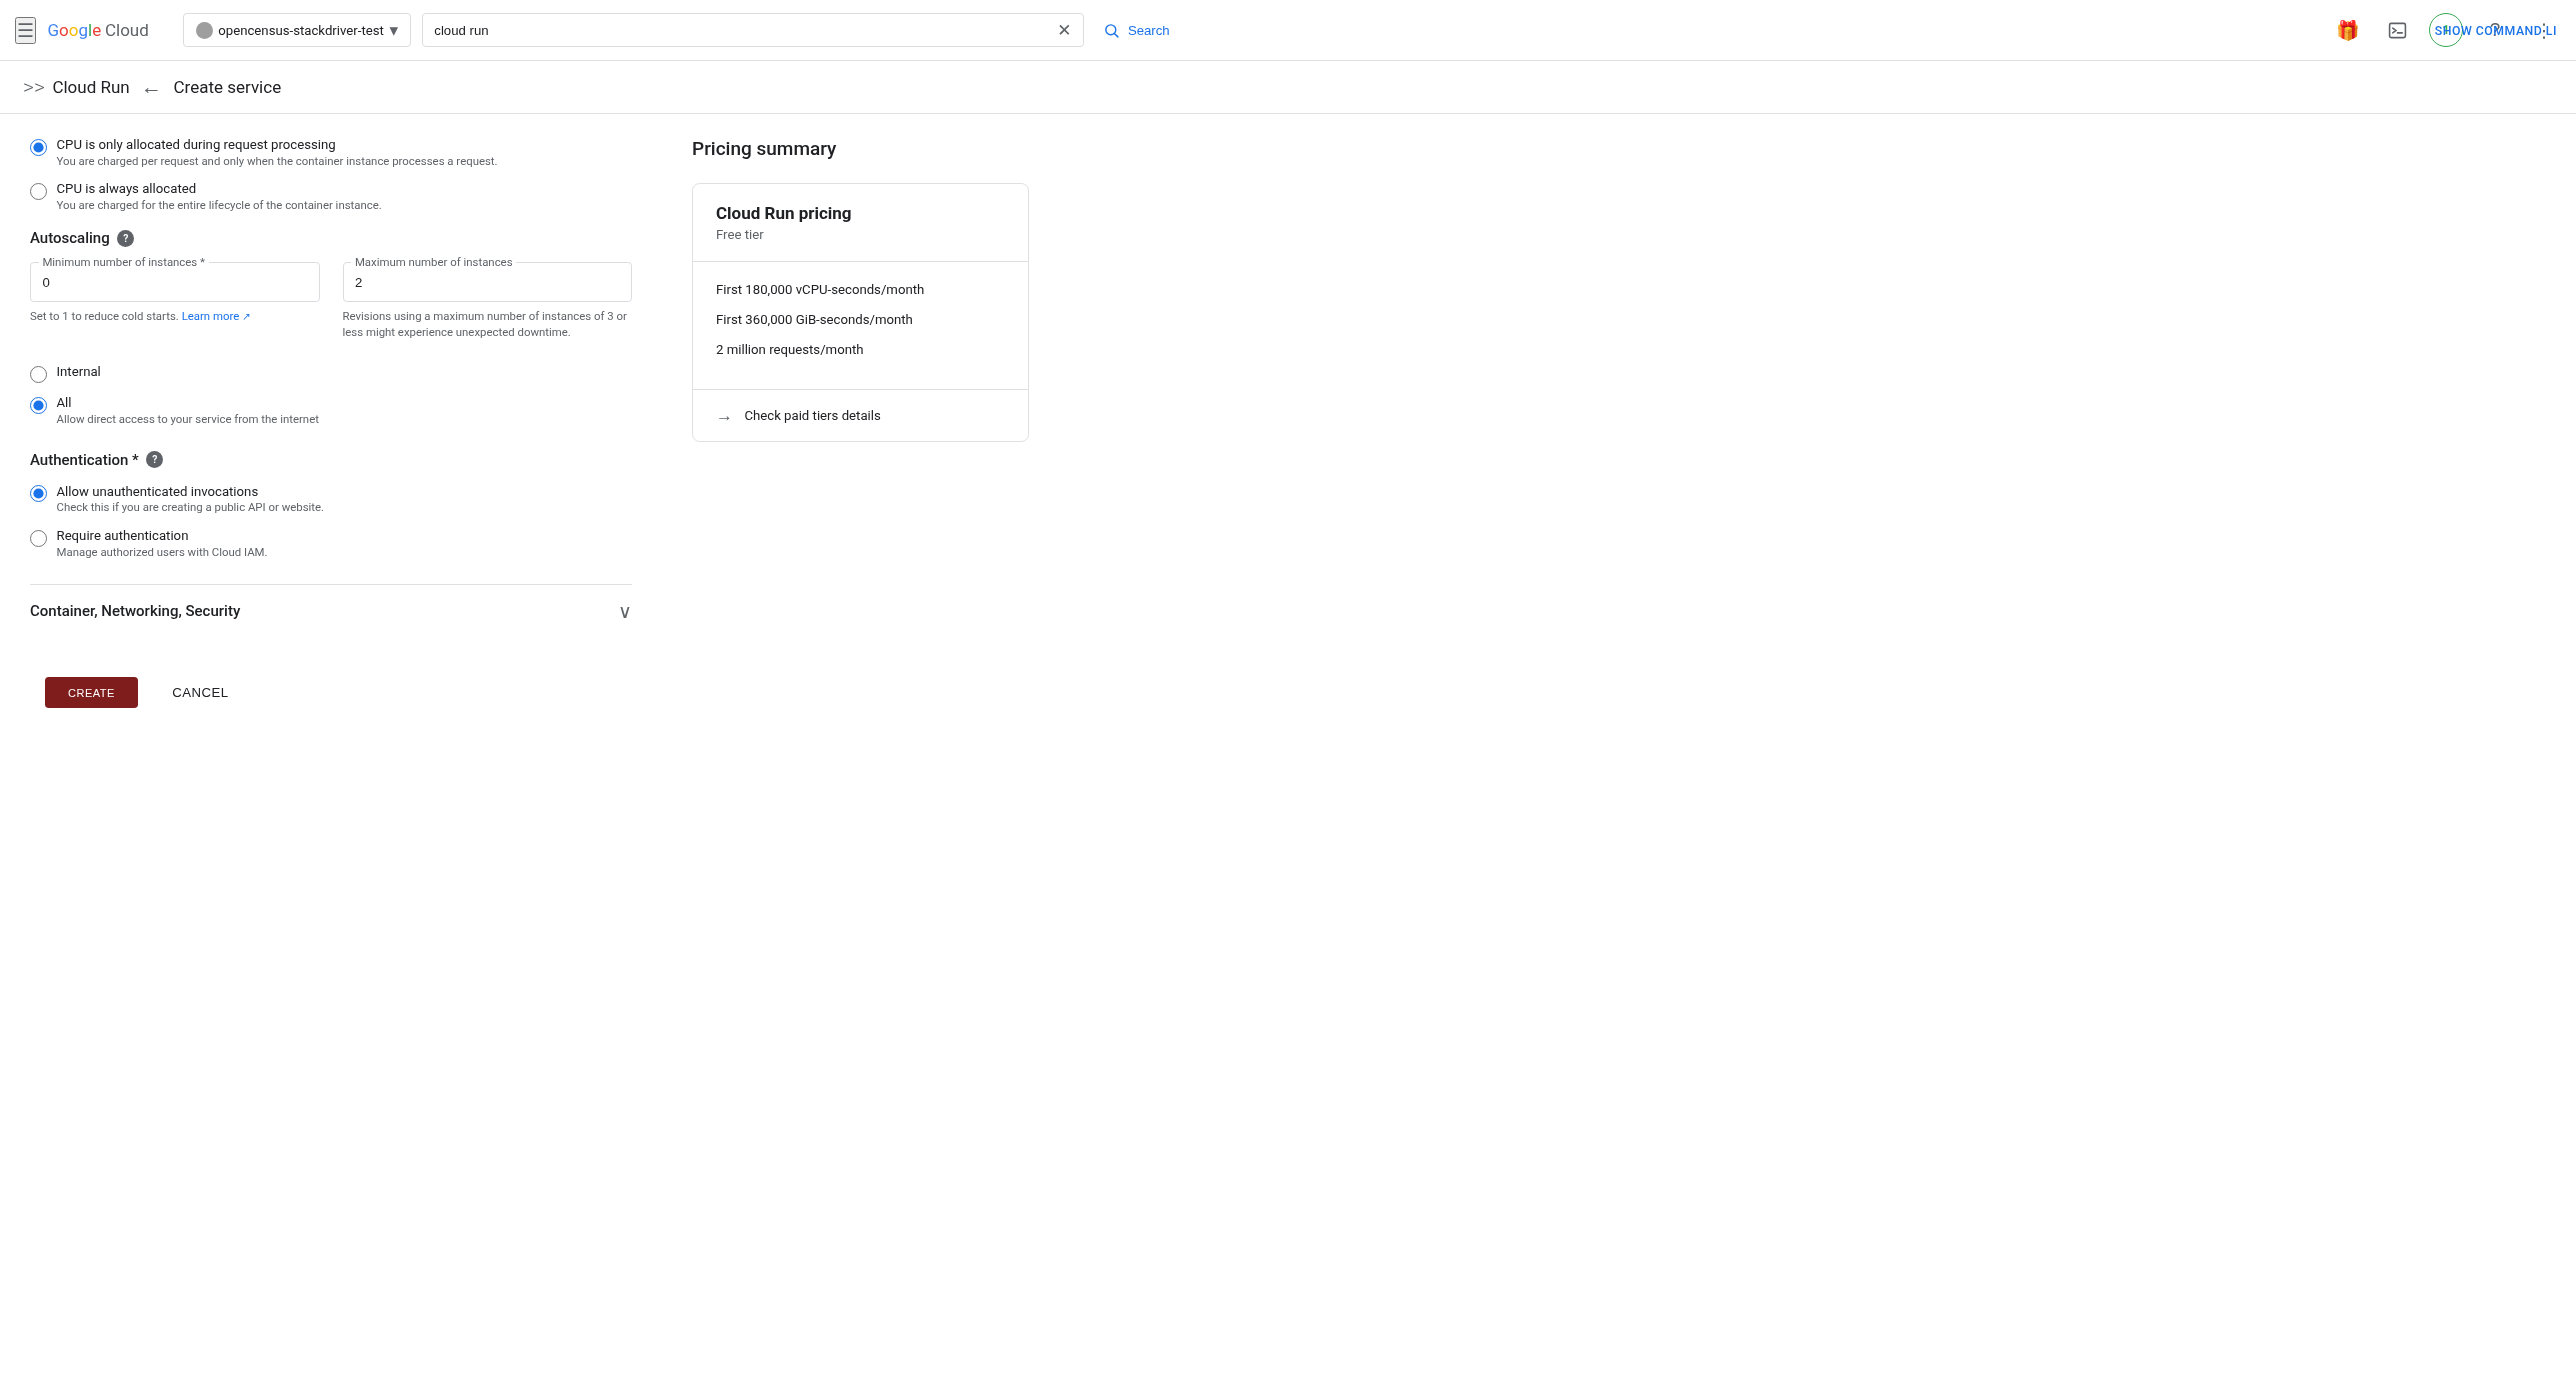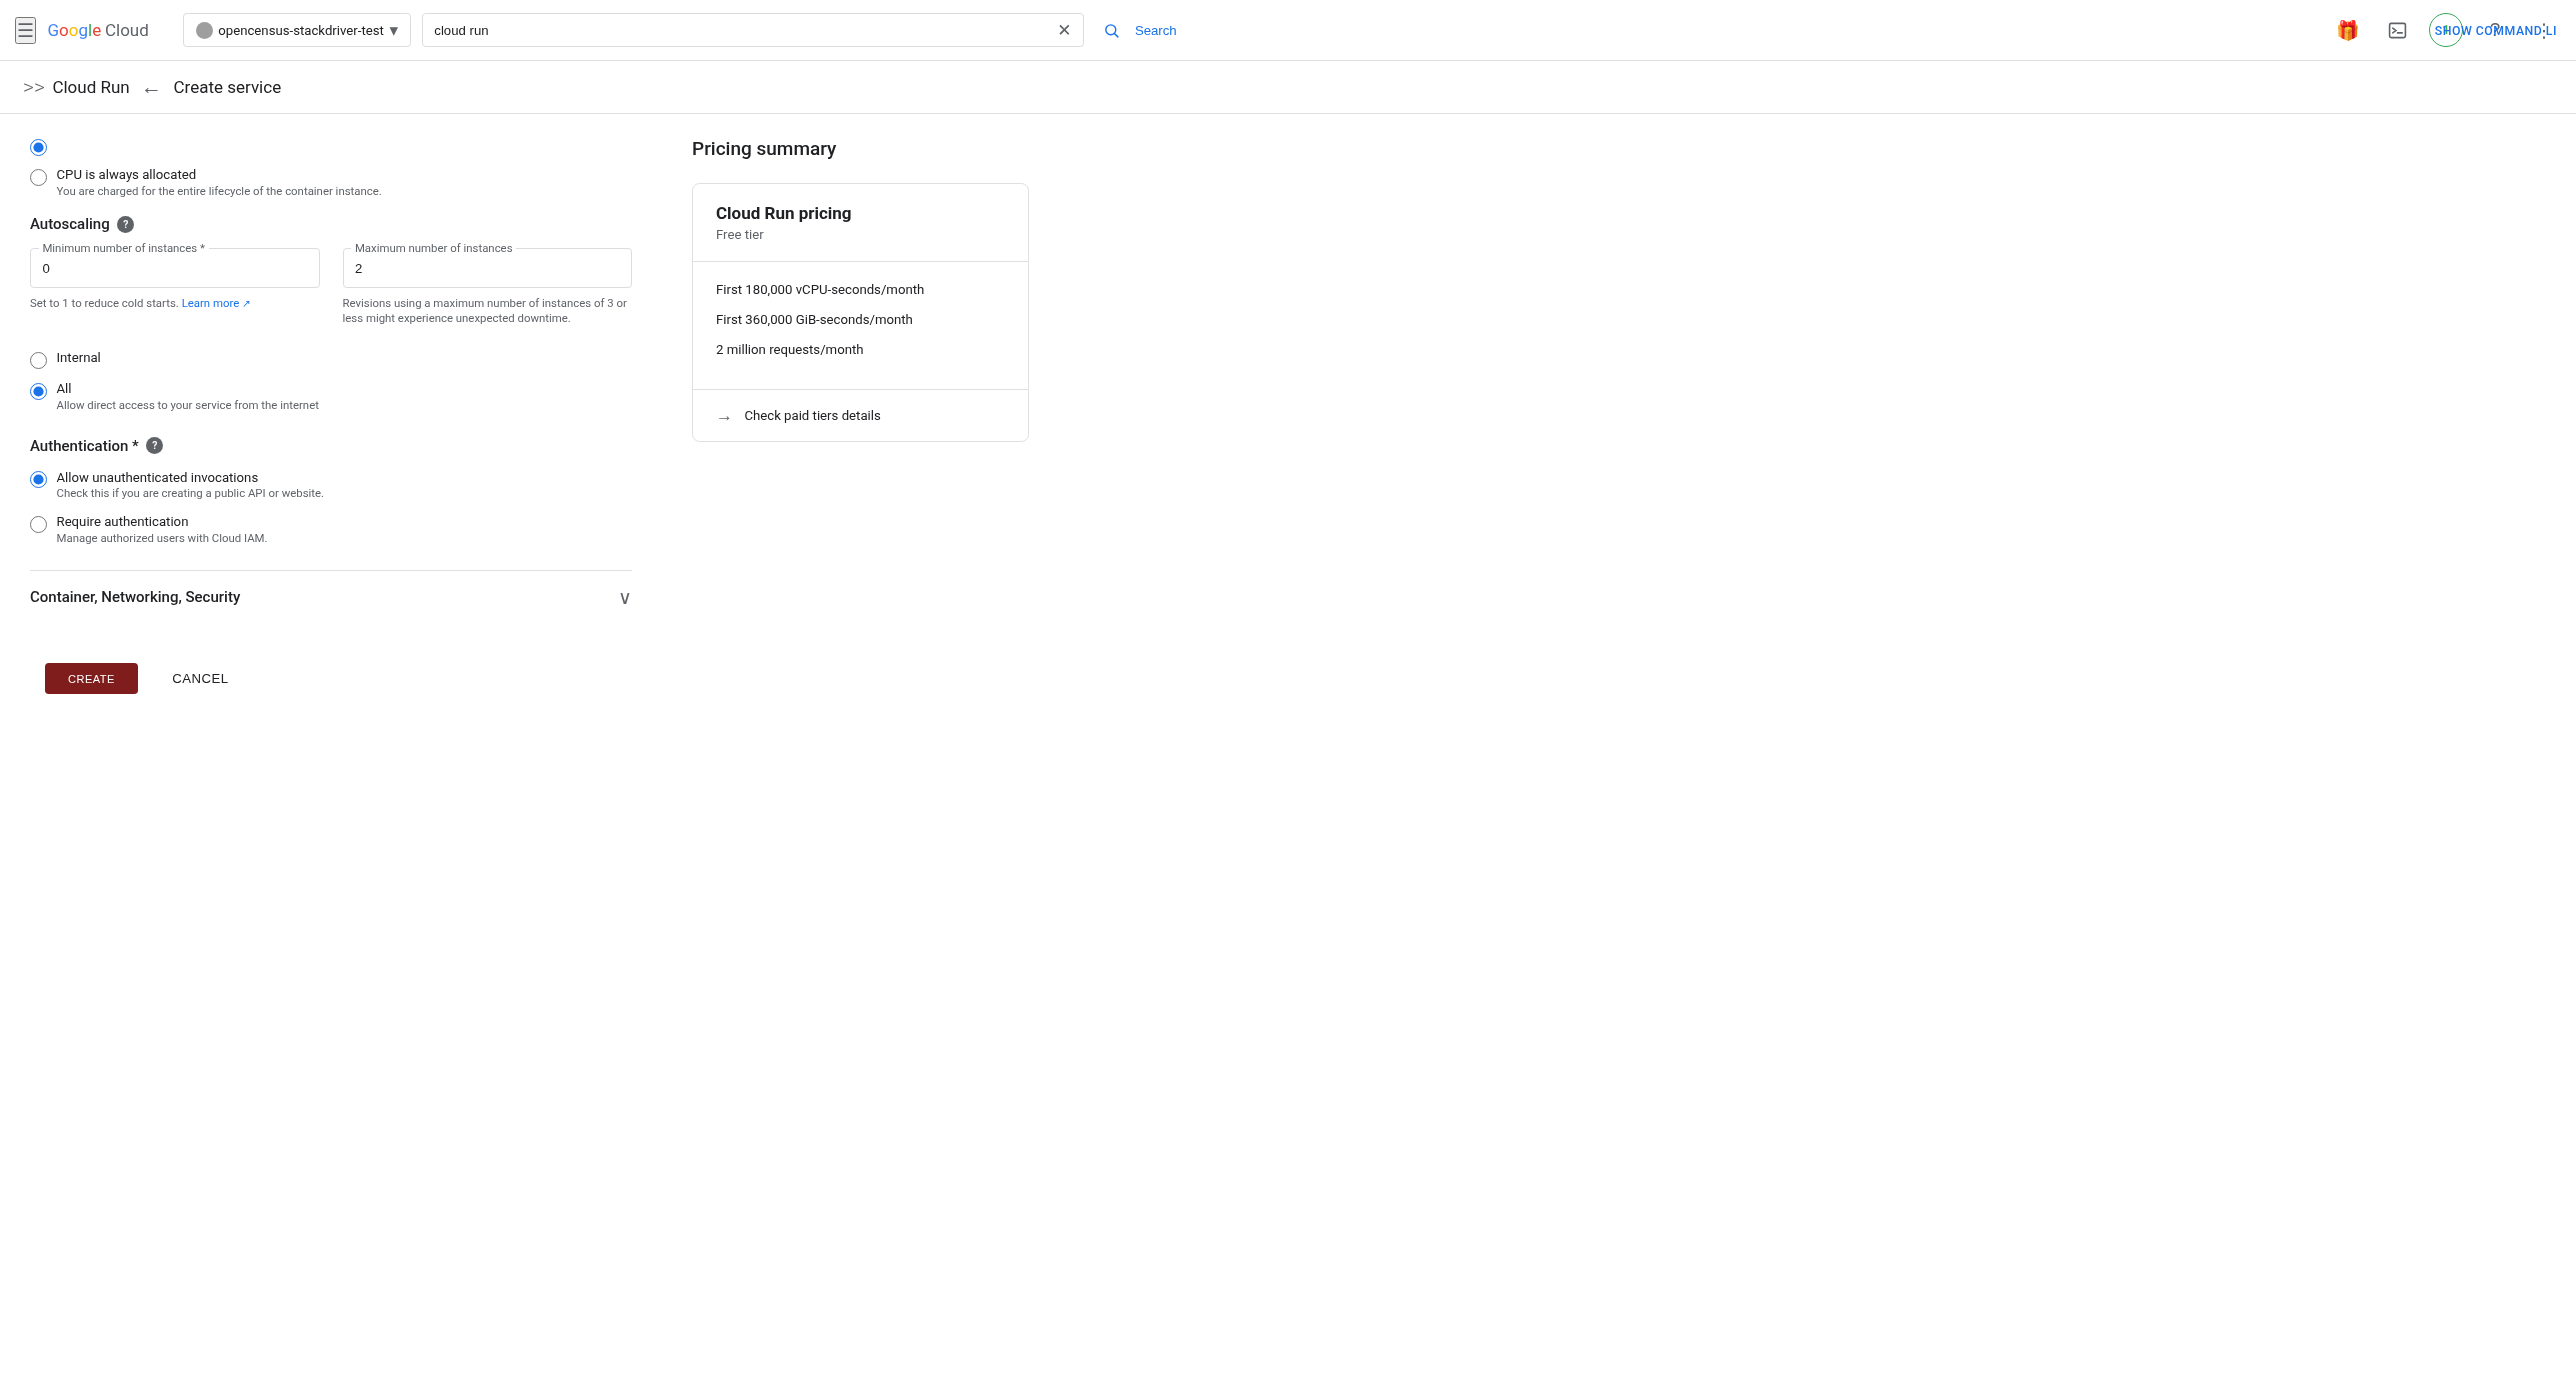--- a/index.html
+++ b/index.html
@@ -36,21 +36,21 @@
     .search-bar {
       display: flex; align-items: center;
       border: 0.9px solid #dadce0; border-radius: 3.8px;
       padding: 5.7px 11.4px; flex: 1; max-width: 662px; gap: 7.6px;
     }
     .search-bar input {
       border: none; outline: none; font-size: 13.2px; flex: 1; color: #202124;
     }
     .search-bar .clear-icon { color: #5f6368; cursor: pointer; font-size: 17px; }
     .search-btn {
-      display: flex; align-items: center; gap: 15px;
+      display: flex; align-items: center; gap: 8px;
       background: none; border: none; cursor: pointer;
       color: #1a73e8; font-size: 13.2px; font-weight: 500;
       padding: 3.8px 7.6px;
     }
     .nav-icons { display: flex; align-items: center; gap: 15px; margin-left: auto; }
     .nav-icon-btn { background: none; border: none; cursor: pointer; color: #5f6368; font-size: 19px; display: flex; align-items: center; justify-content: center; width: 34px; height: 34px; border-radius: 50%; }
     .notification-badge {
       position: relative; display: inline-flex; align-items: center; justify-content: center;
       width: 34px; height: 34px; border-radius: 50%; border: 1.9px solid #34A853;
       color: #34A853; font-weight: 600; font-size: 12.3px; cursor: pointer;
@@ -228,20 +228,24 @@
   </div>
 </div>
 
 <div class="main-content">
 
   <div class="form-section">
 
     <div class="radio-group">
       <div class="radio-item">
         <input type="radio" class="radio-input" name="cpu" checked="" style="">
+        <div>
+          <div class="radio-label">CPU is only allocated during request processing</div>
+          <div class="radio-desc">You are charged per request and only when the container instance processes a request.</div>
+        </div>
       </div>
       <div class="radio-item">
         <input type="radio" class="radio-input" name="cpu" style="">
         <div>
           <div class="radio-label">CPU is always allocated</div>
           <div class="radio-desc">You are charged for the entire lifecycle of the container instance.</div>
         </div>
       </div>
     </div>
 

